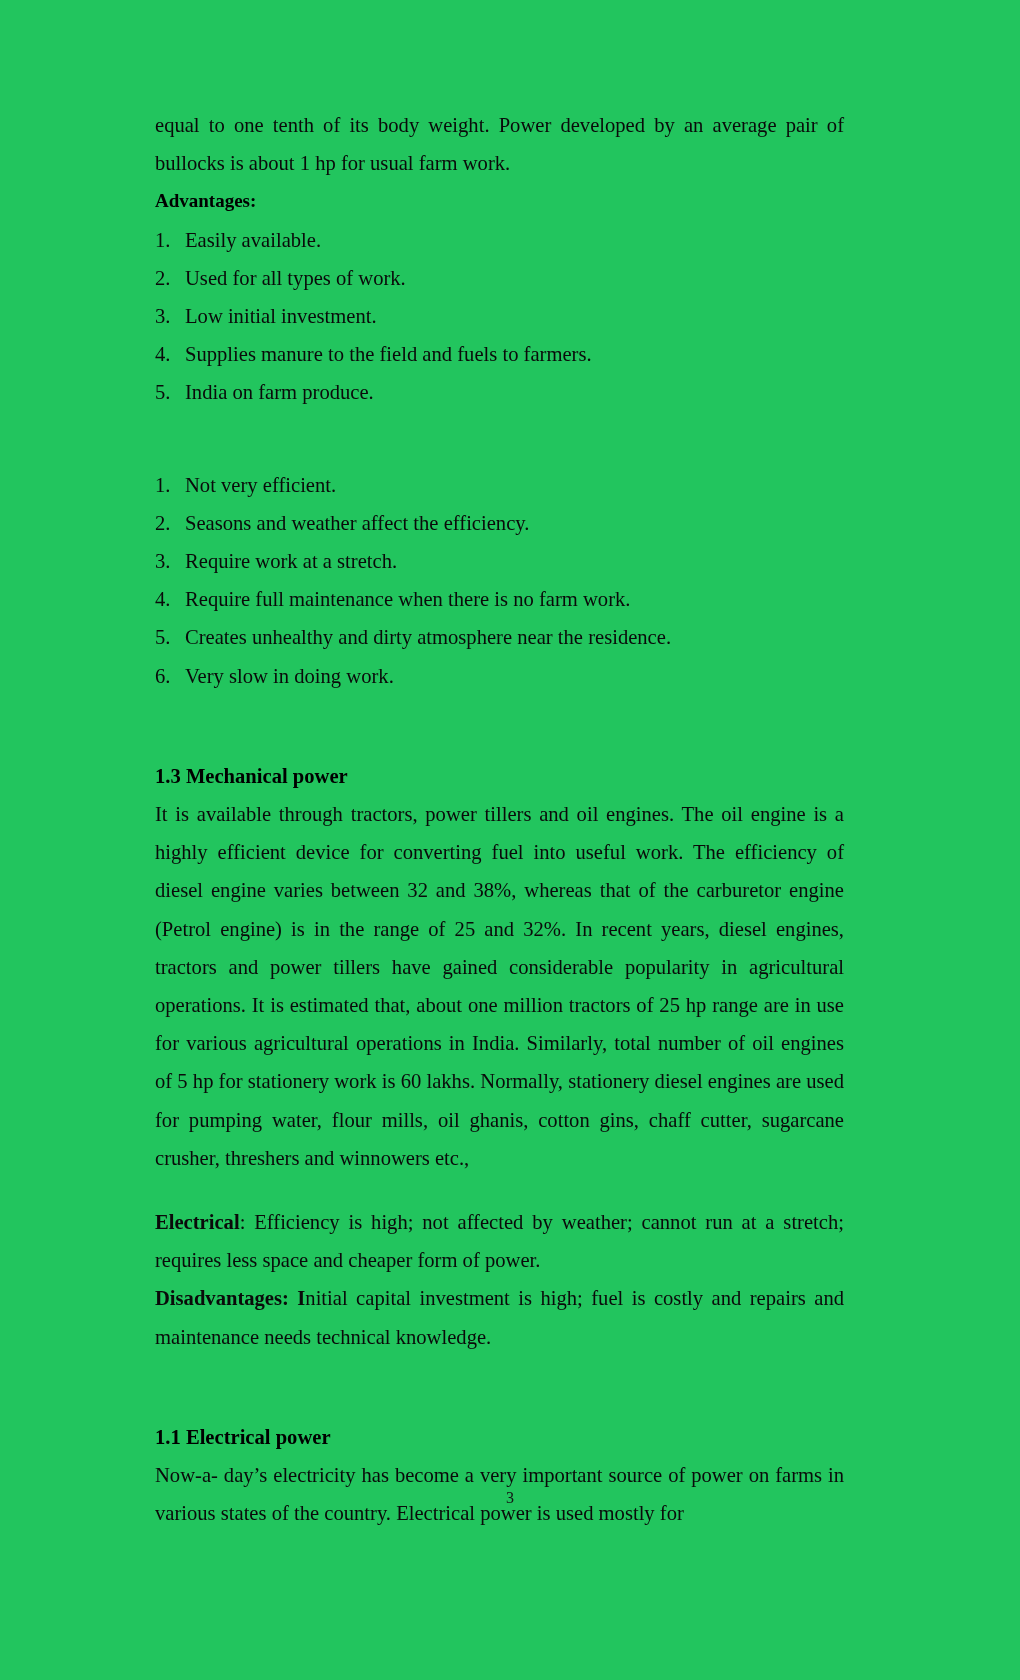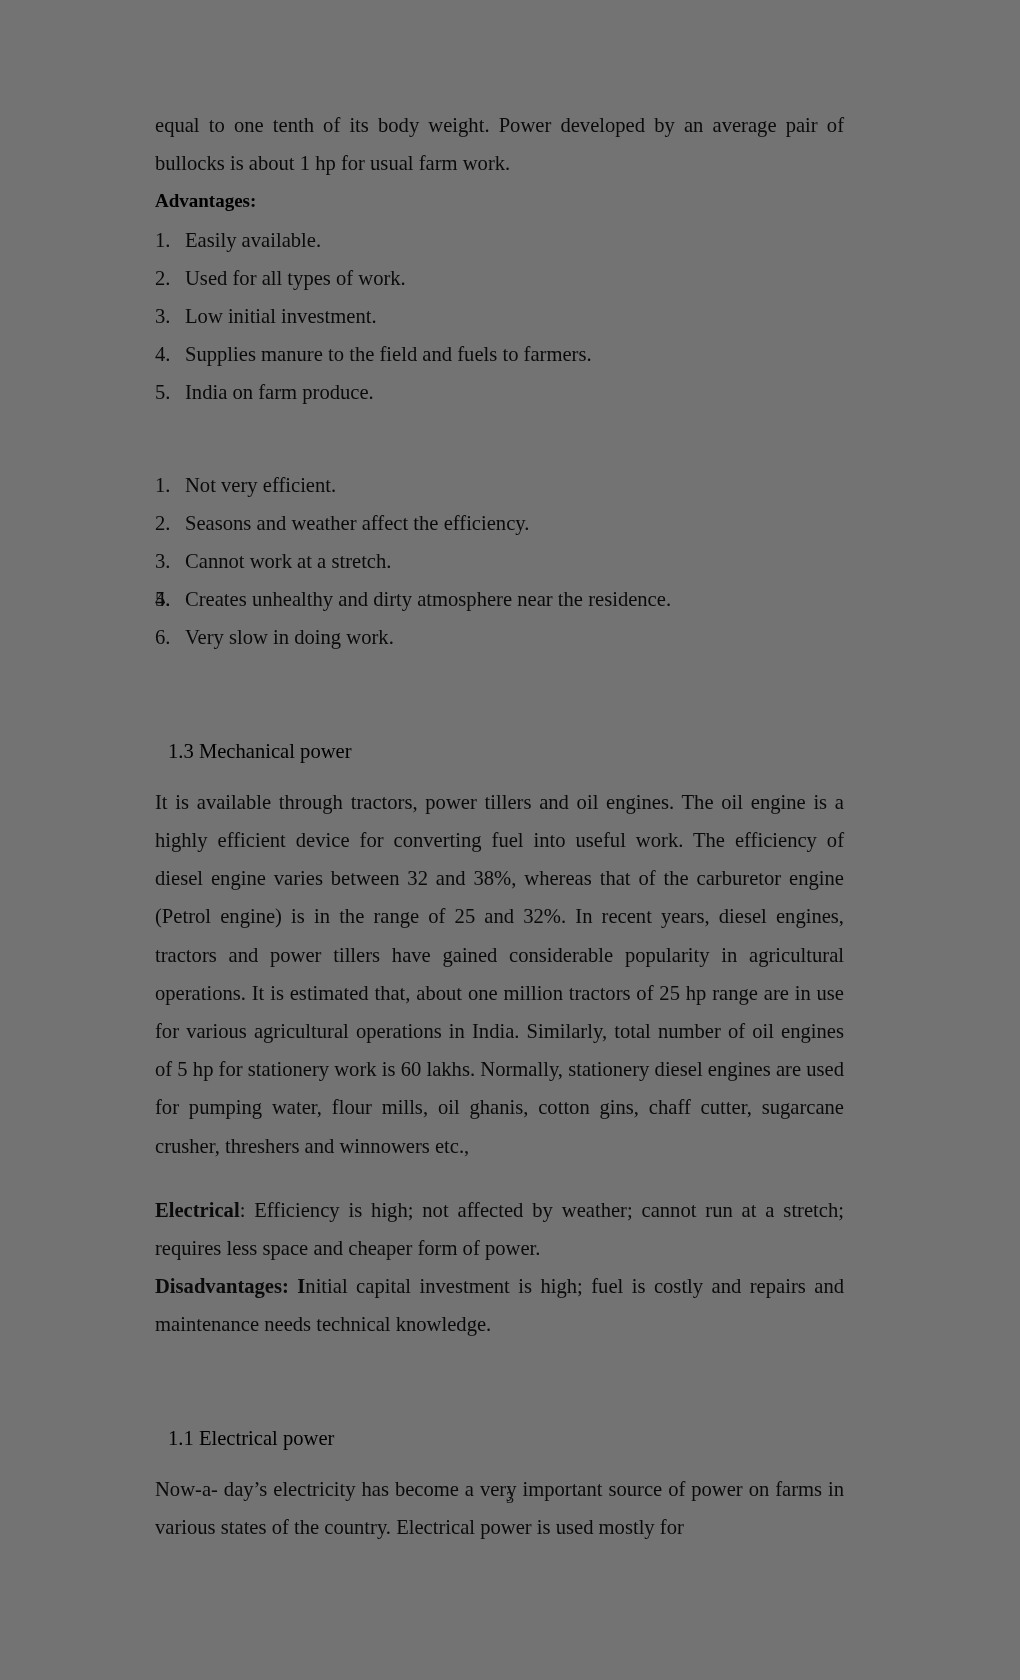--- a/index.html
+++ b/index.html
@@ -11,21 +11,21 @@
     width: 1020px;
     height: 1680px;
     font-family: "Liberation Serif", "DejaVu Serif", serif;
     color: #000000;
     -webkit-font-smoothing: antialiased;
   }
   .page {
     position: relative;
     width: 1020px;
     height: 1680px;
-    background: #737373;
+    background: #22c55e;
     box-sizing: border-box;
   }
   .content {
     position: absolute;
     left: 155px;
     top: 106px;
     width: 689px;
   }
   
   .para {
@@ -41,22 +41,22 @@
   .heading {
     font-size: 19px;
     line-height: 38.2px;
     font-weight: bold;
     margin: 0;
     color: #000000;
   }
   .heading-num {
     font-size: 20.6px;
     line-height: 38.2px;
-    font-weight: normal;
-    margin: 13px;
+    font-weight: bold;
+    margin: 0;
     color: #000000;
   }
   
   .numlist {
     margin: 0;
     padding: 0;
     list-style: none;
   }
   .numlist li {
     display: block;
@@ -134,24 +134,25 @@
       <li>
         <span class="marker">1.</span>
         <span>Not very efficient.</span>
       </li>
       <li>
         <span class="marker">2.</span>
         <span>Seasons and weather affect the efficiency.</span>
       </li>
       <li>
         <span class="marker">3.</span>
-        <span>Cannot work at a stretch.</span>
+        <span>Require work at a stretch.</span>
       </li>
       <li>
         <span class="marker">4.</span>
+        <span>Require full maintenance when there is no farm work.</span>
       </li>
       <li>
         <span class="marker">5.</span>
         <span>Creates unhealthy and dirty atmosphere near the residence.</span>
       </li>
       <li>
         <span class="marker">6.</span>
         <span>Very slow in doing work.</span>
       </li>
     </ul>

